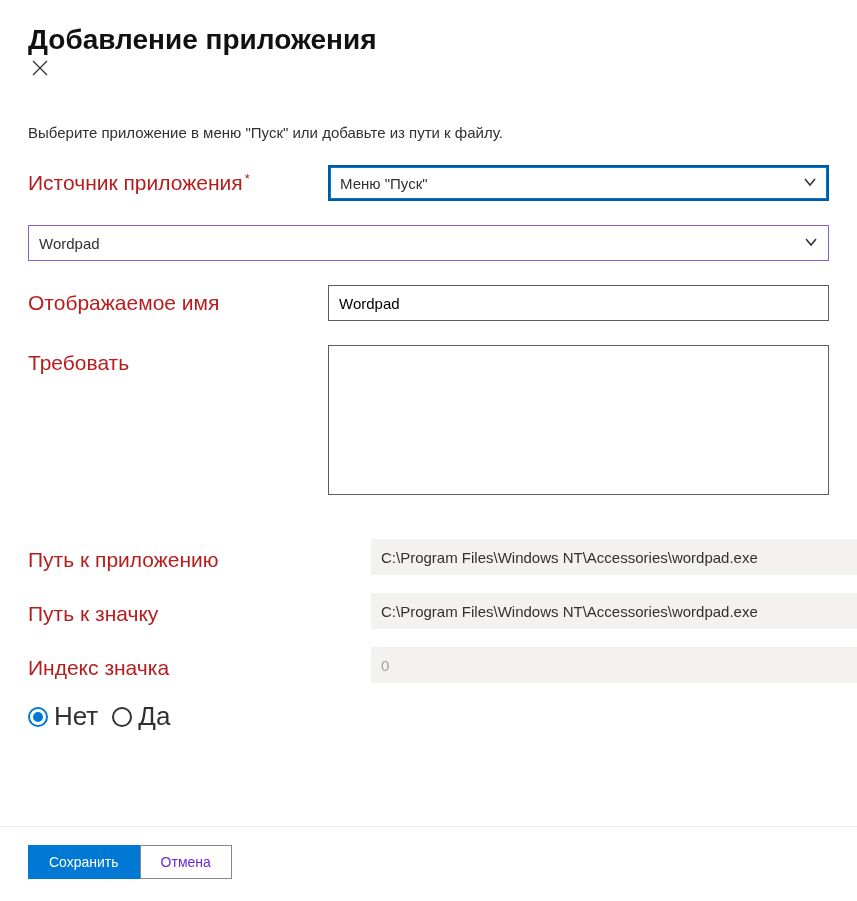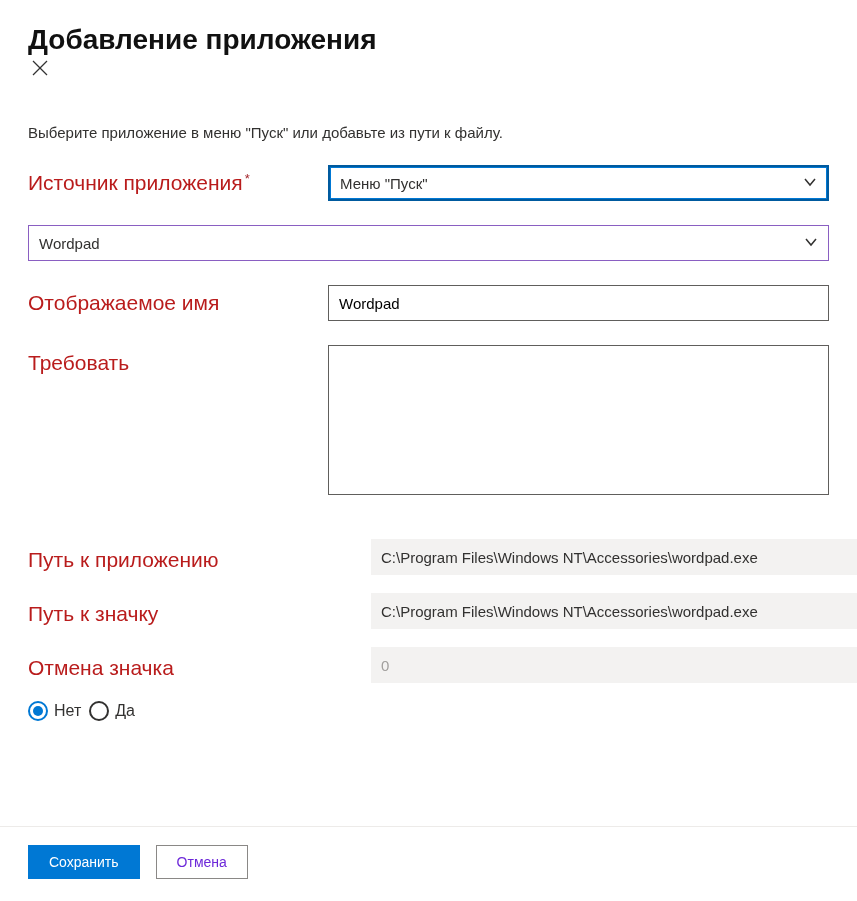--- a/index.html
+++ b/index.html
@@ -106,22 +106,22 @@
       font-size: 15px;
       color: #323130;
       display: flex;
       align-items: center;
       margin-left: 43px;
     }
     .readonly-field.gray-text { color: #a19f9d; }
     .radio-group {
       display: flex;
       align-items: center;
-      gap: 8px;
-      font-size: 16px;
+      gap: 14px;
+      font-size: 26px;
     }
     .radio-item {
       display: flex;
       align-items: center;
       gap: 6px;
       cursor: pointer;
     }
     .radio-outer {
       width: 20px;
       height: 20px;
@@ -141,21 +141,21 @@
       border-radius: 50%;
     }
     .footer {
       position: absolute;
       bottom: 0;
       left: 0;
       right: 0;
       border-top: 1px solid #edebe9;
       padding: 18px 28px 22px 28px;
       display: flex;
-      gap: 16px;
+      gap: 0;
     }
     .btn {
       height: 34px;
       padding: 0 20px;
       font-size: 14px;
       font-family: inherit;
       cursor: pointer;
       border: 1px solid transparent;
     }
     .btn-primary {
@@ -237,21 +237,21 @@
   </div>
 
   <div class="row tight">
     <div class="label-col">Путь к значку</div>
     <div class="field-col">
       <div class="readonly-field">C:\Program Files\Windows NT\Accessories\wordpad.exe</div>
     </div>
   </div>
 
   <div class="row tight">
-    <div class="label-col">Отмена значка</div>
+    <div class="label-col">Индекс значка</div>
     <div class="field-col">
       <div class="readonly-field gray-text">0</div>
     </div>
   </div>
 
   <div class="row">
     <div class="field-col">
       <div class="radio-group">
         <div class="radio-item">
           <span class="radio-outer selected">

